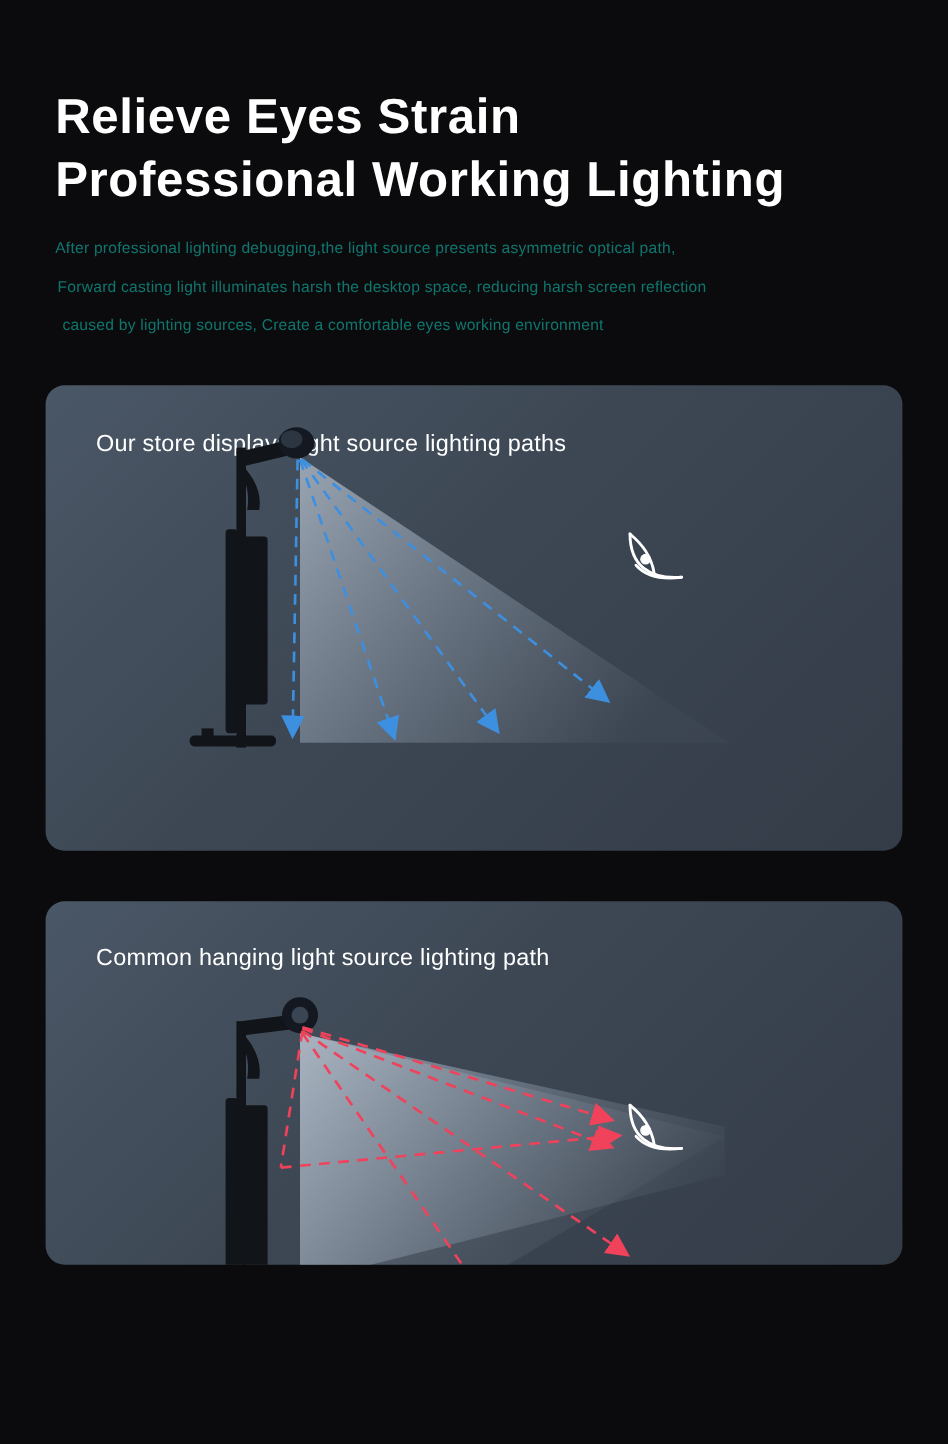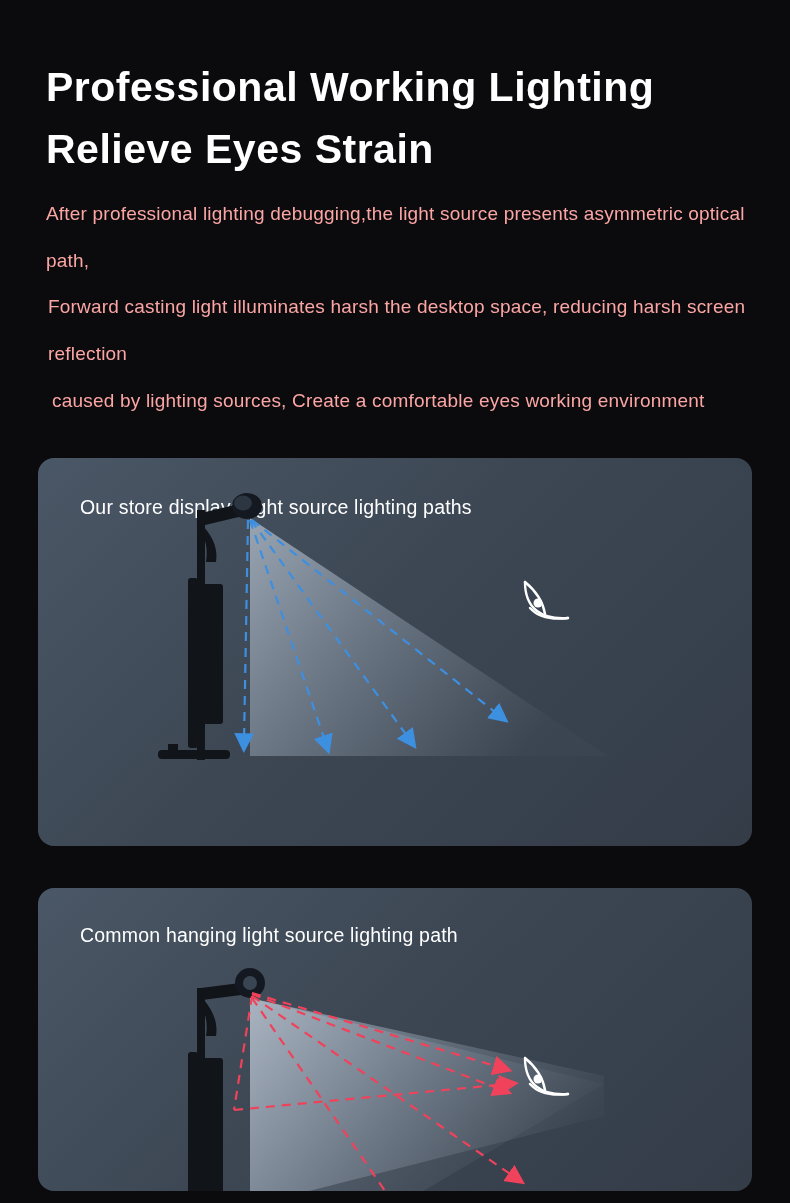--- a/index.html
+++ b/index.html
@@ -32,23 +32,23 @@
     letter-spacing: 0.5px;
     line-height: 1.26;
     color: #ffffff;
     white-space: nowrap;
   }
   .title-line.second {
     margin-top: 10px;
   }
   .subtitle {
     margin-top: 16px;
-    font-size: 19px;
+    font-size: 13px;
     line-height: 2.45;
-    color: #fca5a5;
+    color: #0f766e;
     letter-spacing: 0.2px;
   }
   .subtitle .l2 { padding-left: 2px; }
   .subtitle .l3 { padding-left: 6px; }
 
   
   .panel {
     position: relative;
     margin: 0 38px;
     border-radius: 16px;
@@ -73,22 +73,22 @@
     left: 0; right: 0; top: 0; bottom: 0;
   }
   .stage svg { display: block; }
 </style>
 </head>
 <body>
 
 <div class="page">
 
   <div class="heading">
+    <div class="title-line second">Relieve Eyes Strain</div>
     <div class="title-line">Professional Working Lighting</div>
-    <div class="title-line second">Relieve Eyes Strain</div>
     <div class="subtitle">
       <div class="l1">After professional lighting debugging,the light source presents asymmetric optical path,</div>
       <div class="l2">Forward casting light illuminates harsh the desktop space, reducing harsh screen reflection</div>
       <div class="l3">caused by lighting sources, Create a comfortable eyes working environment</div>
     </div>
   </div>
 
   <div class="panel first">
     <div class="panel-title">Our store displays light source lighting paths</div>
     <div class="stage">

